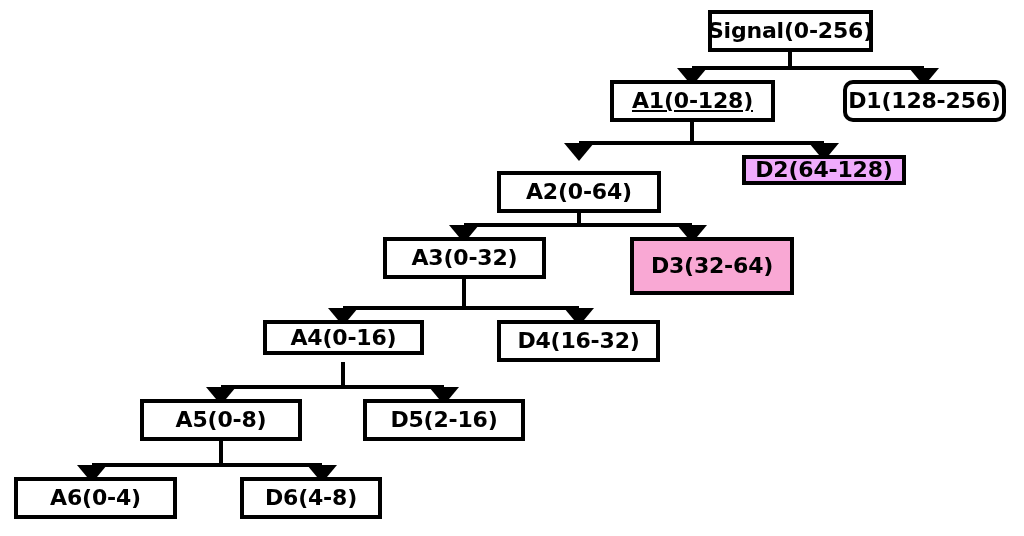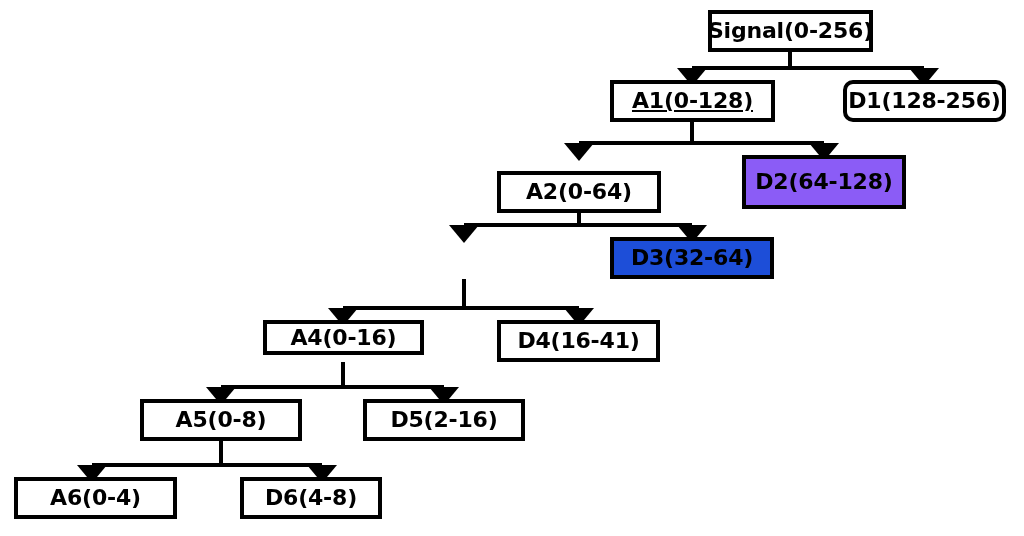--- a/index.html
+++ b/index.html
@@ -101,31 +101,34 @@
     </div>
     <div class="node-box" style="left: 610px; top: 80px; width: 165px; height: 42px; border-color: rgb(0, 0, 0); background: rgb(255, 255, 255); border-width: 4px; text-decoration: underline;">
       <span class="node-label">A1(0-128)</span>
     </div>
     <div class="node-box" style="left: 843px; top: 80px; width: 163px; height: 42px; border-color: rgb(0, 0, 0); background: rgb(255, 255, 255); border-width: 4px; border-radius: 10px;">
       <span class="node-label">D1(128-256)</span>
     </div>
     <div class="node-box" style="left: 497px; top: 171px; width: 164px; height: 42px; border-color: rgb(0, 0, 0); background: rgb(255, 255, 255); border-width: 4px;">
       <span class="node-label">A2(0-64)</span>
     </div>
-    <div class="node-box" style="left: 742px; top: 155px; width: 164px; height: 54px; border-color: rgb(0, 0, 0); background: #8b5cf6; border-width: 4px;">
+    <div class="node-box" style="left: 742px; top: 155px; width: 164px; height: 30px; border-color: rgb(0, 0, 0); background: #f0abfc; border-width: 4px;">
       <span class="node-label">D2(64-128)</span>
     </div>
-    <div class="node-box" style="left: 610px; top: 237px; width: 164px; height: 42px; border-color: rgb(0, 0, 0); background: #1d4ed8; border-width: 4px;">
+    <div class="node-box" style="left: 383px; top: 237px; width: 163px; height: 42px; border-color: rgb(0, 0, 0); background: rgb(255, 255, 255); border-width: 4px;">
+      <span class="node-label">A3(0-32)</span>
+    </div>
+    <div class="node-box" style="left: 630px; top: 237px; width: 164px; height: 58px; border-color: rgb(0, 0, 0); background: #f9a8d4; border-width: 4px;">
       <span class="node-label">D3(32-64)</span>
     </div>
     <div class="node-box" style="left: 263px; top: 320px; width: 161px; height: 35px; border-color: rgb(0, 0, 0); background: rgb(255, 255, 255); border-width: 4px;">
       <span class="node-label">A4(0-16)</span>
     </div>
     <div class="node-box" style="left: 497px; top: 320px; width: 163px; height: 42px; border-color: rgb(0, 0, 0); background: rgb(255, 255, 255); border-width: 4px;">
-      <span class="node-label">D4(16-41)</span>
+      <span class="node-label">D4(16-32)</span>
     </div>
     <div class="node-box" style="left: 140px; top: 399px; width: 162px; height: 42px; border-color: rgb(0, 0, 0); background: rgb(255, 255, 255); border-width: 4px;">
       <span class="node-label">A5(0-8)</span>
     </div>
     <div class="node-box" style="left: 363px; top: 399px; width: 162px; height: 42px; border-color: rgb(0, 0, 0); background: rgb(255, 255, 255); border-width: 4px;">
       <span class="node-label">D5(2-16)</span>
     </div>
     <div class="node-box" style="left: 14px; top: 477px; width: 163px; height: 42px; border-color: rgb(0, 0, 0); background: rgb(255, 255, 255); border-width: 4px;">
       <span class="node-label">A6(0-4)</span>
     </div>

